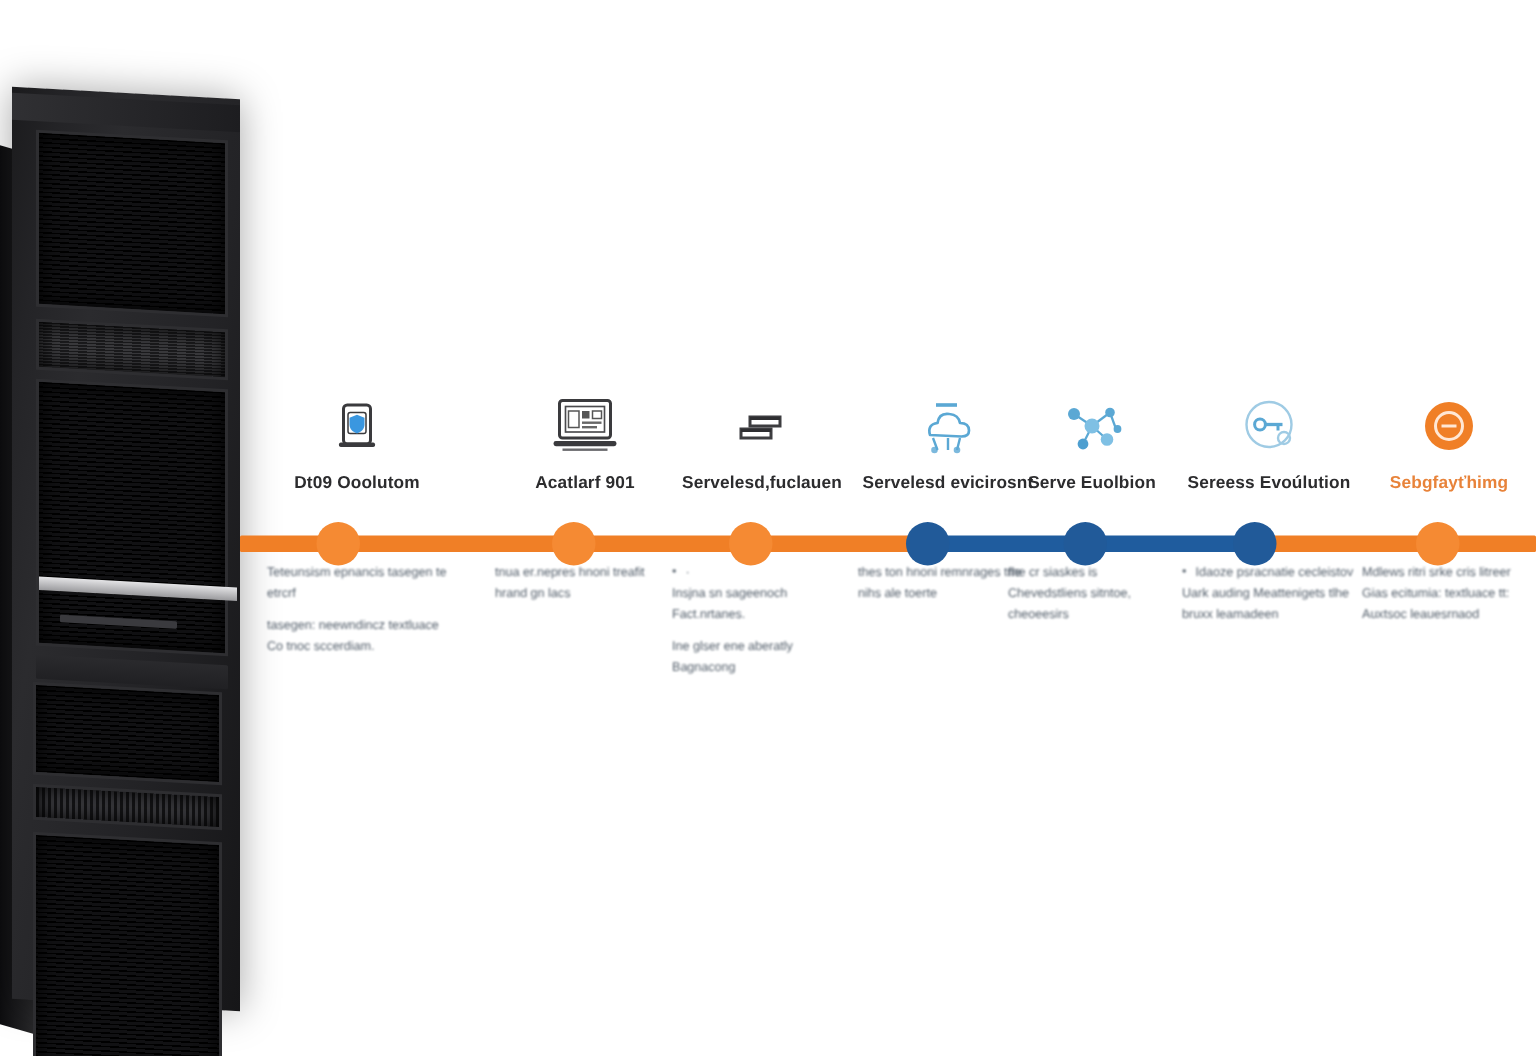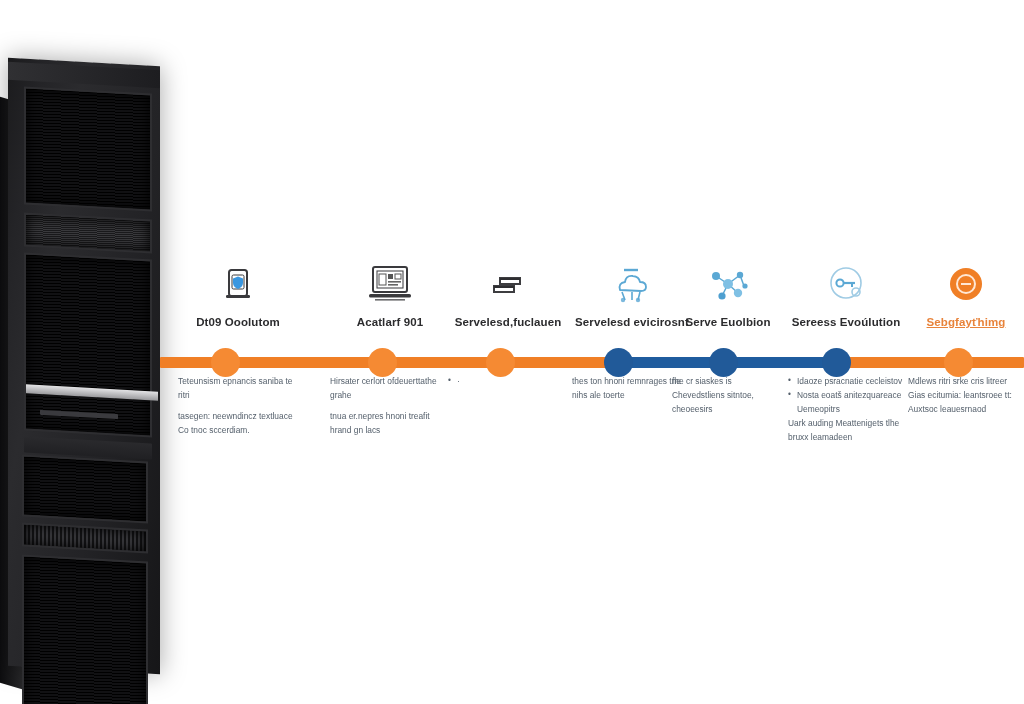--- a/index.html
+++ b/index.html
@@ -73,21 +73,21 @@
     position:absolute; left:50%; transform:translateX(-50%); top:0;
     width:56px; height:46px;
   }
   .ms-title{
     position:absolute; top:54px; left:50%; transform:translateX(-50%);
     white-space:nowrap; font-size:11.5px; font-weight:bold;
     color:#2c2c2e;
     filter:blur(.35px);
     letter-spacing:.1px;
   }
-  .ms-title.accent{ color:#e8833a;text-decoration:underline; }
+  .ms-title.accent{ color:#e8833a; }
   .ms-body{
     position:absolute; top:112px; left:0; width:100%;
     font-size:8.4px; line-height:14px; color:#55606c;
     filter:blur(.55px);
   }
   .ms-body p{ margin-bottom:7px; }
   .ms-body ul{ list-style:none; }
   .ms-body li{ padding-left:9px; position:relative; }
   .ms-body li:before{
     content:"•"; position:absolute; left:0; top:-1px; color:#55606c;
@@ -129,54 +129,55 @@
   <div id="milestones">
       <div class="milestone" style="left: 178px; width: 120px;">
         <div class="ms-icon"><svg viewBox="0 0 56 46" width="56" height="46">
             <rect x="19" y="8" width="18" height="26" rx="2.5" fill="none" stroke="#3a3a3d" stroke-width="2"></rect>
          <rect x="22" y="13" width="12" height="14" rx="1.5" fill="#ffffff" stroke="#3a3a3d" stroke-width="1"></rect>
          <path d="M28 14.5 l5 2 v4.5 c0 3-2.2 5-5 6 -2.8-1-5-3-5-6 V16.5z" fill="#3A97E0"></path>
          <rect x="16" y="33" width="24" height="3" rx="1.2" fill="#3a3a3d"></rect>
           </svg></div>
         <div class="ms-title">Dt09 Ooolutom</div>
         <div class="ms-body">
-          <p>Teteunsism epnancis saniba te ritri</p>
+          <p>Teteunsism epnancis tasegen te etrcrf</p>
           <p>tasegen: neewndincz textluace Co tnoc sccerdiam.</p>
         </div>
       </div>
       <div class="milestone" style="left: 330px; width: 120px;">
         <div class="ms-icon"><svg viewBox="0 0 56 46" width="56" height="46">
             <rect x="11" y="5" width="34" height="25" rx="2" fill="none" stroke="#3a3a3d" stroke-width="2"></rect>
          <rect x="15" y="9" width="26" height="17" fill="none" stroke="#4a4a4d" stroke-width="1.1"></rect>
          <rect x="17" y="12" width="7" height="11" fill="none" stroke="#555" stroke-width="1"></rect>
          <rect x="26" y="12" width="5" height="5" fill="#555"></rect>
          <rect x="26" y="19" width="13" height="1.6" fill="#666"></rect>
          <rect x="26" y="22" width="10" height="1.6" fill="#666"></rect>
          <rect x="33" y="12" width="6" height="5" fill="none" stroke="#555" stroke-width="1"></rect>
          <rect x="7" y="32" width="42" height="3.5" rx="1.6" fill="#3a3a3d"></rect>
          <rect x="13" y="37" width="30" height="1.6" fill="#6a6a6d"></rect>
           </svg></div>
         <div class="ms-title">Acatlarf 901</div>
         <div class="ms-body">
-          <p>Hirsater cerlort ofdeuerttathe grahe</p>
           <p>tnua er.nepres hnoni treafit hrand gn lacs</p>
         </div>
       </div>
       <div class="milestone" style="left: 448px; width: 120px;">
         <div class="ms-icon"><svg viewBox="0 0 56 46" width="56" height="46">
             <path d="M20 16 h20 v6 h-20z" fill="none" stroke="#3d3d40" stroke-width="2"></path>
          <path d="M14 24 h20 v6 h-20z" fill="none" stroke="#3d3d40" stroke-width="2"></path>
          <rect x="20" y="16" width="20" height="2" fill="#2e2e31"></rect>
          <rect x="14" y="24" width="20" height="2" fill="#2e2e31"></rect>
           </svg></div>
         <div class="ms-title">Servelesd,fuclauen</div>
         <div class="ms-body">
           <ul>
             <li>·</li>
           </ul>
+          <p>Insjna sn sageenoch Fact.nrtanes.</p>
+          <p>Ine glser ene aberatly Bagnacong</p>
         </div>
       </div>
       <div class="milestone" style="left: 572px; width: 120px;">
         <div class="ms-icon"><svg viewBox="0 0 56 46" width="56" height="46">
             <path d="M16 28 q-2-7 5-8 q1-7 8-6 q6 .5 7 6 q6 0 6 5 q0 4-5 4 z" fill="none" stroke="#5BA8D4" stroke-width="1.8" stroke-linejoin="round"></path>
          <line x1="20" y1="8" x2="34" y2="8" stroke="#5BA8D4" stroke-width="2.4"></line>
          <path d="M18 30 l3 8 M28 30 l0 8 M36 30 l-2 8" stroke="#5BA8D4" stroke-width="1.6"></path>
          <circle cx="19" cy="38" r="2.2" fill="#5BA8D4" opacity=".8"></circle>
          <circle cx="34" cy="38" r="2.2" fill="#5BA8D4" opacity=".8"></circle>
           </svg></div>
@@ -211,30 +212,29 @@
             <circle cx="28" cy="21" r="15" fill="none" stroke="#9FCBE4" stroke-width="1.6"></circle>
          <circle cx="22" cy="21" r="3.6" fill="none" stroke="#5BA8D4" stroke-width="2"></circle>
          <line x1="25" y1="21" x2="37" y2="21" stroke="#5BA8D4" stroke-width="2.2"></line>
          <line x1="34" y1="21" x2="34" y2="25" stroke="#5BA8D4" stroke-width="2"></line>
          <circle cx="38" cy="30" r="4" fill="none" stroke="#9FCBE4" stroke-width="1.6"></circle>
           </svg></div>
         <div class="ms-title">Sereess Evoúlution</div>
         <div class="ms-body">
           <ul>
             <li>Idaoze psracnatie cecleistov</li>
-            <li>Nosta eoatš anitezquareace Uemeopitrs</li>
           </ul>
           <p>Uark auding Meattenigets tlhe bruxx leamadeen</p>
         </div>
       </div>
       <div class="milestone" style="left: 908px; width: 116px;">
         <div class="ms-icon"><svg viewBox="0 0 56 46" width="56" height="46">
             <circle cx="28" cy="22" r="16" fill="#F07F26"></circle>
          <circle cx="28" cy="22" r="9" fill="none" stroke="#FFE7D4" stroke-width="2"></circle>
          <line x1="23" y1="22" x2="33" y2="22" stroke="#FFE7D4" stroke-width="2"></line>
           </svg></div>
         <div class="ms-title accent">Sebgfayťhimg</div>
         <div class="ms-body">
-          <p>Mdlews ritri srke cris litreer Gias ecitumia: leantsroee tt: Auxtsoc leauesrnaod</p>
+          <p>Mdlews ritri srke cris litreer Gias ecitumia: textluace tt: Auxtsoc leauesrnaod</p>
         </div>
       </div>
     </div>
 </div>
 
 </body></html>

